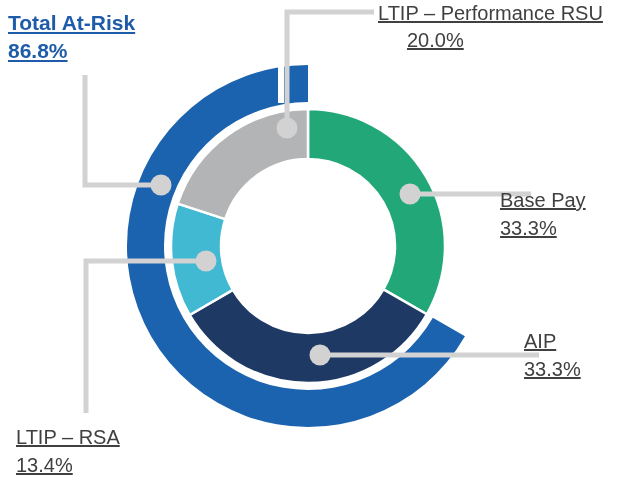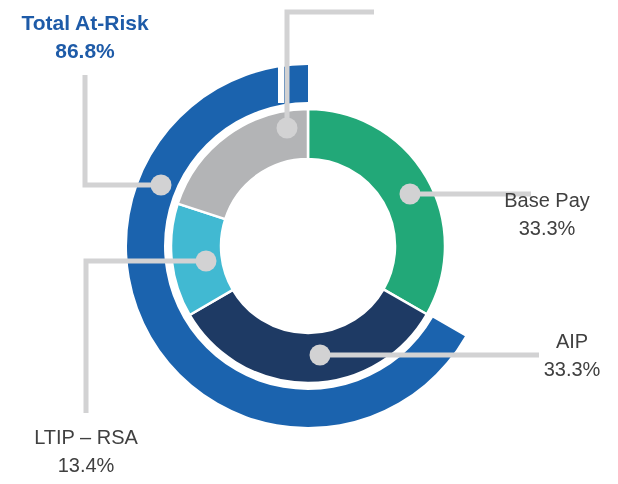--- a/index.html
+++ b/index.html
@@ -6,25 +6,26 @@
   .figure{
     position:relative;
     width:618px;height:484px;
     background:#ffffff;
     font-family:"Liberation Sans", sans-serif;
     overflow:hidden;
   }
   .figure svg{position:absolute;left:0;top:0;}
   .callout-label{
     position:absolute;
-    text-align:center;
+    text-align:left;
     color:#404040;
     font-size:20px;
     line-height:28px;
     white-space:nowrap;
+    text-decoration:underline;
   }
   .callout-label--total{
     left:8px;top:9px;width:154px;
     color:#1E5BA8;font-weight:bold;font-size:21px;
   }
   .callout-label--rsu{left:378px;top:0;width:238px;line-height:27px;}
   .callout-label--rsu .l2{transform:translateX(29px);}
   .callout-label--base{left:500px;top:169px;width:94px;margin-top:17px;}
   .callout-label--aip{left:524px;top:327px;width:96px;}
   .callout-label--rsa{left:16px;top:423px;width:140px;}
@@ -51,20 +52,24 @@
       <circle cx="320" cy="355" r="10.5" fill="#D2D2D3"></circle>
       <polyline points="206,261 86,261 86,413" fill="none" stroke="#D2D2D3" stroke-width="5"></polyline>
       <circle cx="206" cy="261" r="10.5" fill="#D2D2D3"></circle>
     </svg>
 
   <div class="callout-label callout-label--total">
     <div class="l1">Total At-Risk</div>
     <div class="l2">86.8%</div>
   </div>
 
+  <div class="callout-label callout-label--rsu">
+    <div class="l1">LTIP – Performance RSU</div>
+    <div class="l2">20.0%</div>
+  </div>
 
   <div class="callout-label callout-label--base">
     <div class="l1">Base Pay</div>
     <div class="l2">33.3%</div>
   </div>
 
   <div class="callout-label callout-label--aip">
     <div class="l1">AIP</div>
     <div class="l2">33.3%</div>
   </div>

